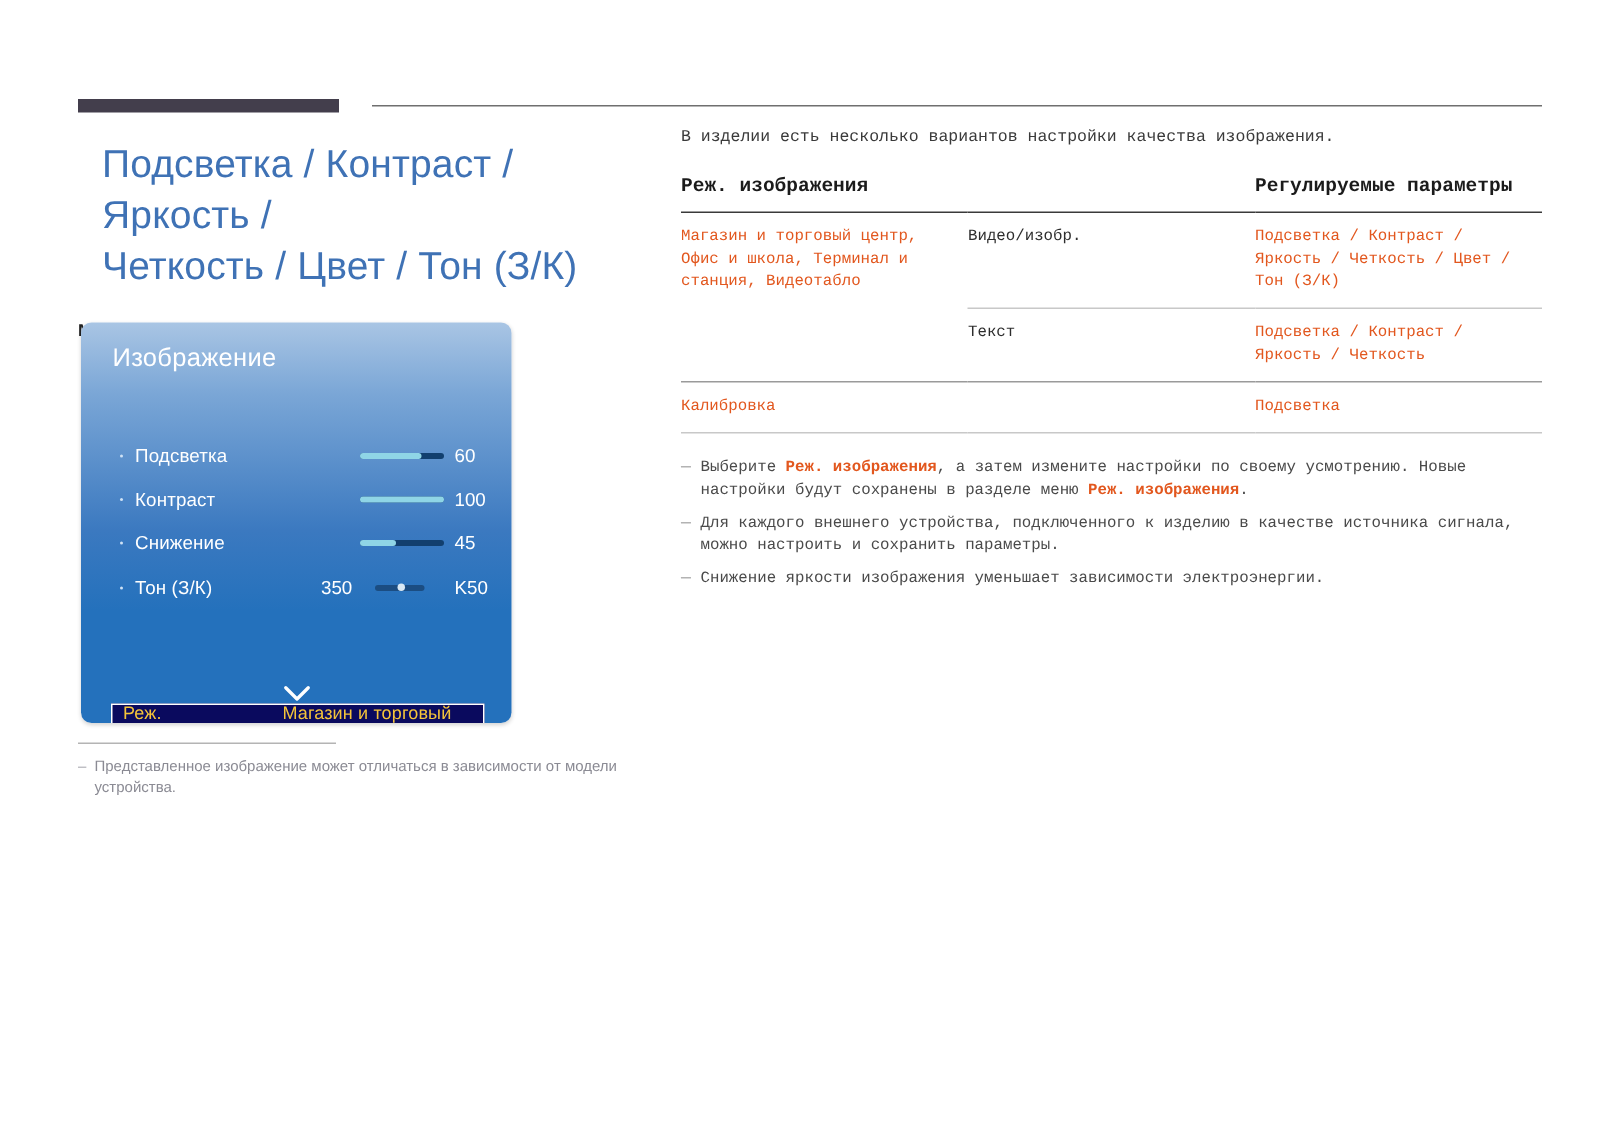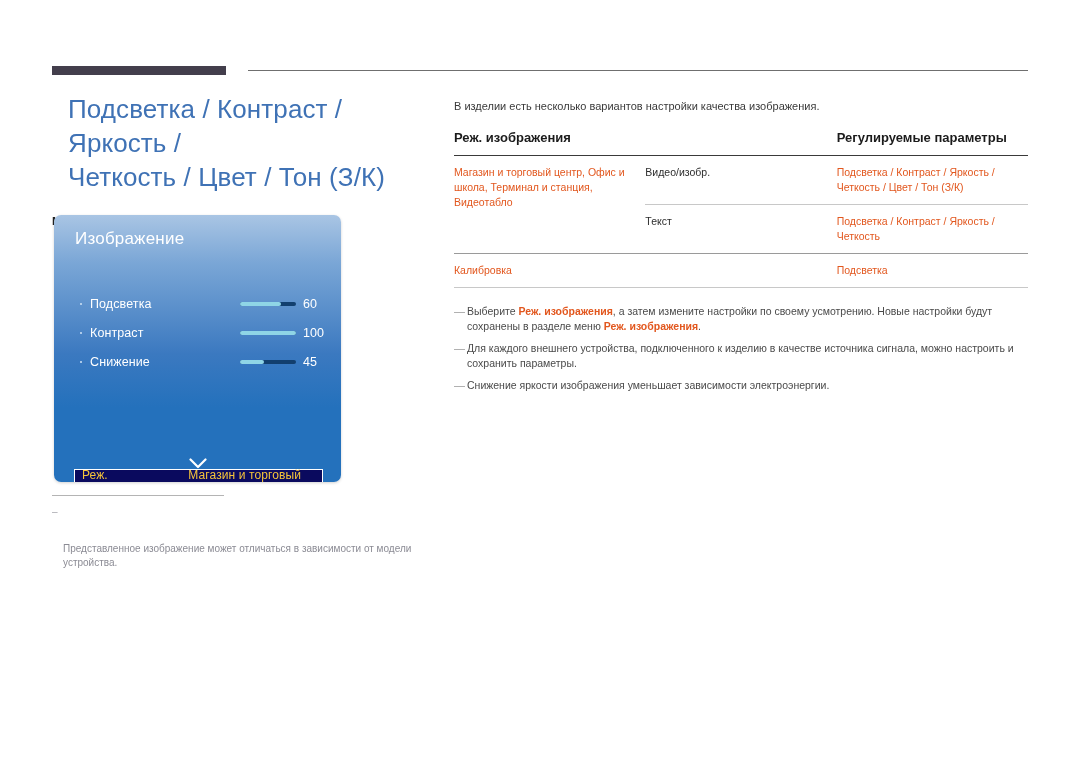--- a/index.html
+++ b/index.html
@@ -254,28 +254,29 @@
     display: flex;
     font-size: 10px;
     line-height: 14px;
     color: #8b8b94;
   }
   .note-item .dash {
     flex: 0 0 auto;
     width: 11px;
     color: #a7a7ae;
   }
-  .note-item .txt { flex: 1 1 auto; margin-top: 37px; }
+  .note-item .txt { flex: 1 1 auto; }
 
   
   .right-col {
     position: absolute;
     left: 454px;
-    top: 98px;
+    top: 84px;
     width: 574px;
+    font-family: Liberation Mono, monospace;
   }
   .intro {
     font-size: 11px;
     line-height: 16px;
     color: #3a3a3a;
     margin-bottom: 16px;
   }
   .tbl {
     width: 574px;
     border-collapse: collapse;
@@ -378,20 +379,28 @@
       <span class="bullet"></span>
       <span class="name">Снижение</span>
       <span class="track">
         <span class="fill" style="width: 42%;"></span>
       </span>
       <span class="value">45</span>
     </div>
 
 
 
+    <div class="osd-row tint">
+      <span class="bullet"></span>
+      <span class="name">Тон (З/К)</span>
+      <span class="leftnum">350</span>
+      <span class="track2"></span>
+      <span class="knob"></span>
+      <span class="rightnum">K50</span>
+    </div>
 
   </div>
 
   <div class="osd-chevron">
     <svg width="18" height="11" viewBox="0 0 18 11" aria-hidden="true">
       <polyline points="1.5,1.5 9,9 16.5,1.5" fill="none" stroke="#ffffff" stroke-width="2.2" stroke-linecap="round" stroke-linejoin="round"></polyline>
     </svg>
   </div>
 </div>
 

